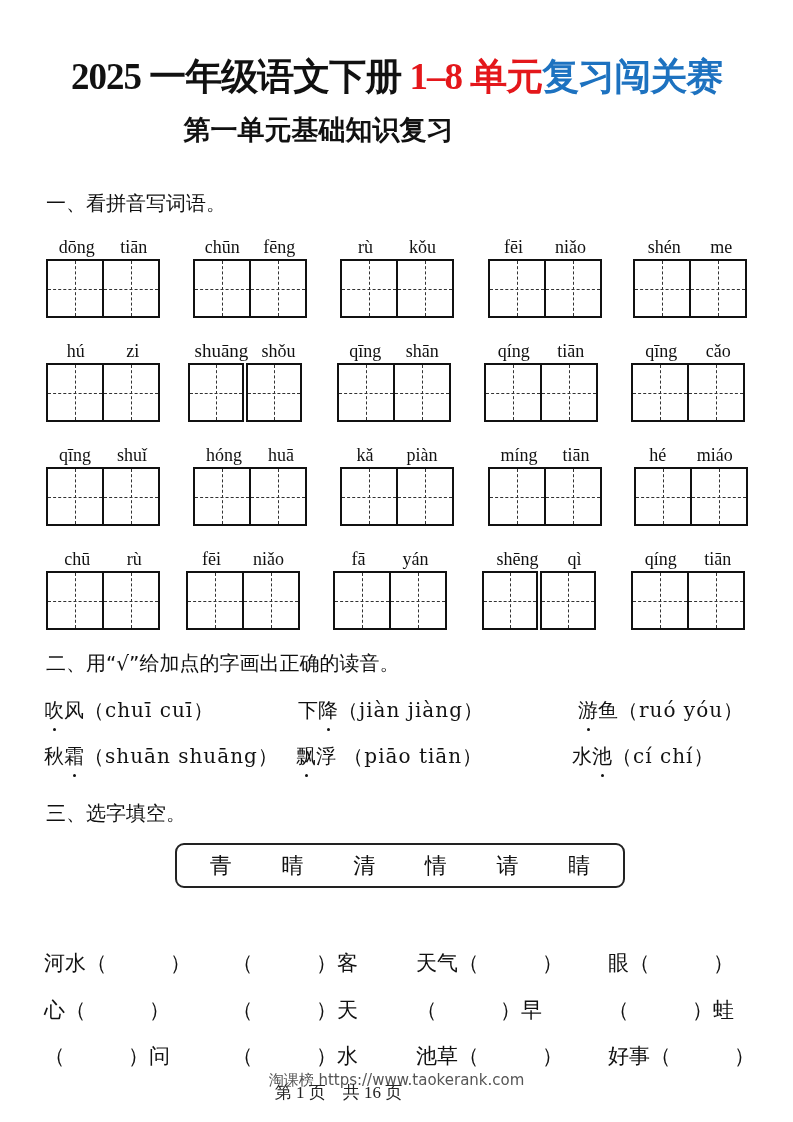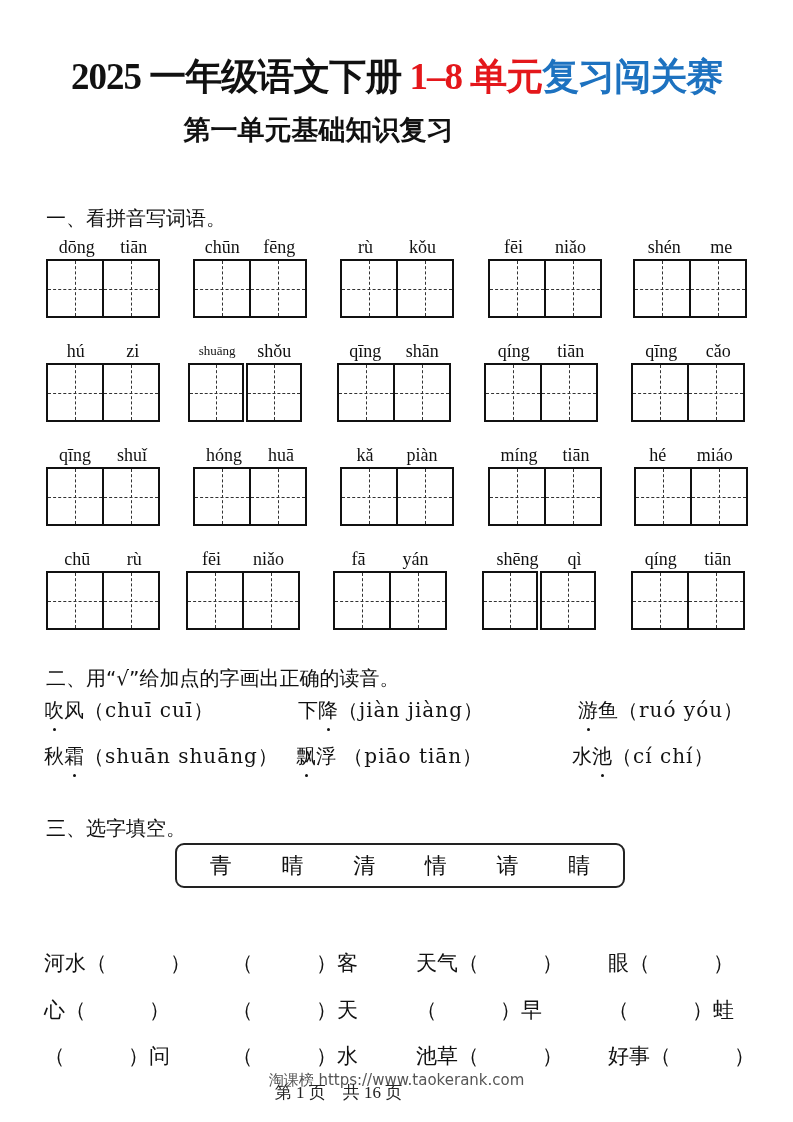--- a/index.html
+++ b/index.html
@@ -5,26 +5,26 @@
     html, body { margin: 0; padding: 0; background: #ffffff; }
     body { width: 793px; height: 1122px; position: relative; overflow: hidden;
       font-family: "DejaVu Serif", "Liberation Serif", serif; color: #111; }
     .abs { position: absolute; }
     .title { left: 0; width: 793px; top: 52px; text-align: center; font-size: 37px; font-weight: bold;
       font-family: "Liberation Serif", "DejaVu Serif", serif; letter-spacing: -1px; white-space: nowrap; }
     .title .red { color: #e4171b; }
     .title .blue { color: #1d72c0; }
     .subtitle { left: 0; width: 637px; top: 112px; text-align: center; font-size: 27px; font-weight: bold;
       font-family: "Liberation Serif", "DejaVu Serif", serif; }
-    .section-heading { font-size: 20px; font-family: "DejaVu Sans", "Liberation Sans", sans-serif; white-space: nowrap; margin-top: 15px; }
+    .section-heading { font-size: 20px; font-family: "DejaVu Sans", "Liberation Sans", sans-serif; white-space: nowrap; }
     .pair { position: absolute; width: 114px; }
     .pinyin { height: 24px; display: flex; justify-content: space-around; font-size: 18px;
       font-family: Liberation Serif, serif; white-space: nowrap; line-height: 24px; }
     .pinyin span { display: inline-block; }
-    .pinyin .small { font-size: 13px; }
+    .pinyin .small { font-size: 19px; }
     .boxes { display: flex; height: 57px; }
     .tianzi { width: 55px; height: 55px; border: 2px solid #111; position: relative; box-sizing: content-box; }
     .tianzi + .tianzi { border-left: none; }
     .tianzi.gap { border-left: 2px solid #111; margin-left: 2px; }
     .tianzi::before { content: ""; position: absolute; left: 0; right: 0; top: 50%; border-top: 1.5px dashed #333; }
     .tianzi::after { content: ""; position: absolute; top: 0; bottom: 0; left: 50%; border-left: 1.5px dashed #333; }
     .reading { font-size: 20px; white-space: nowrap; font-family: "DejaVu Serif", "Liberation Serif", serif; }
     .reading .hz { font-family: "DejaVu Sans", "Liberation Sans", sans-serif; position: relative; }
     .reading .dot { position: relative; display: inline-block; }
     .reading .dot::after { content: ""; position: absolute; left: 50%; bottom: -7px; width: 3px; height: 3px;

